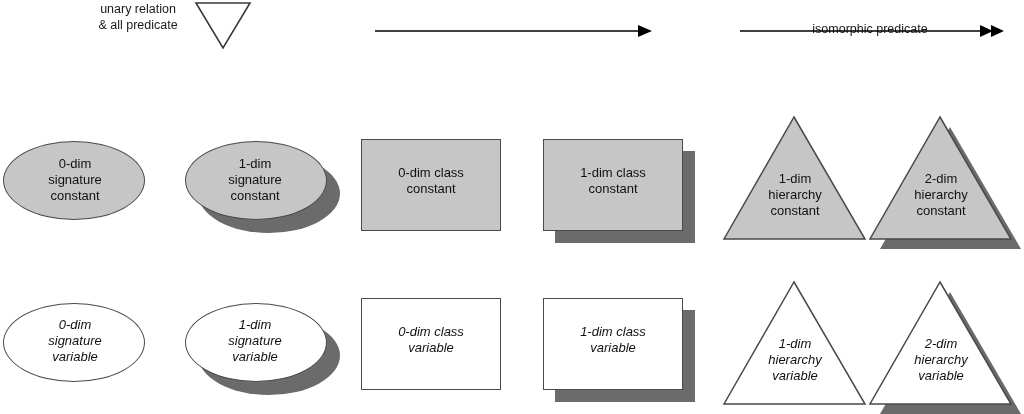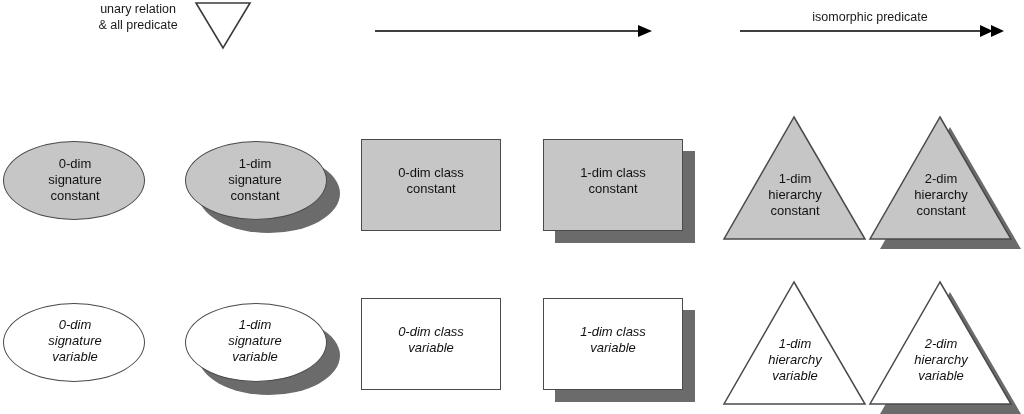--- a/index.html
+++ b/index.html
@@ -95,21 +95,21 @@
 </style>
 </head>
 <body>
 
 <div id="canvas">
 
   <div class="hdr-label" style="left:58px; top:2px; width:160px;">unary relation
 &amp; all predicate</div>
 
 
-  <div class="hdr-label" style="left:740px; top:10px; width:260px;">isomorphic predicate</div>
+  <div class="hdr-label" style="left:740px; top:22px; width:260px;">isomorphic predicate</div>
 
   <svg class="hdr-svg">
 
     <polygon points="196,3 250,3 223,48" fill="#ffffff" stroke="#3a3a3a" stroke-width="1.6"></polygon>
 
     <line x1="375" y1="31" x2="640" y2="31" stroke="#000000" stroke-width="1.6"></line>
     <polygon points="638,25 652,31 638,37" fill="#000000"></polygon>
 
     <line x1="740" y1="31" x2="988" y2="31" stroke="#000000" stroke-width="1.6"></line>
     <polygon points="980,25 993,31 980,37" fill="#000000"></polygon>

